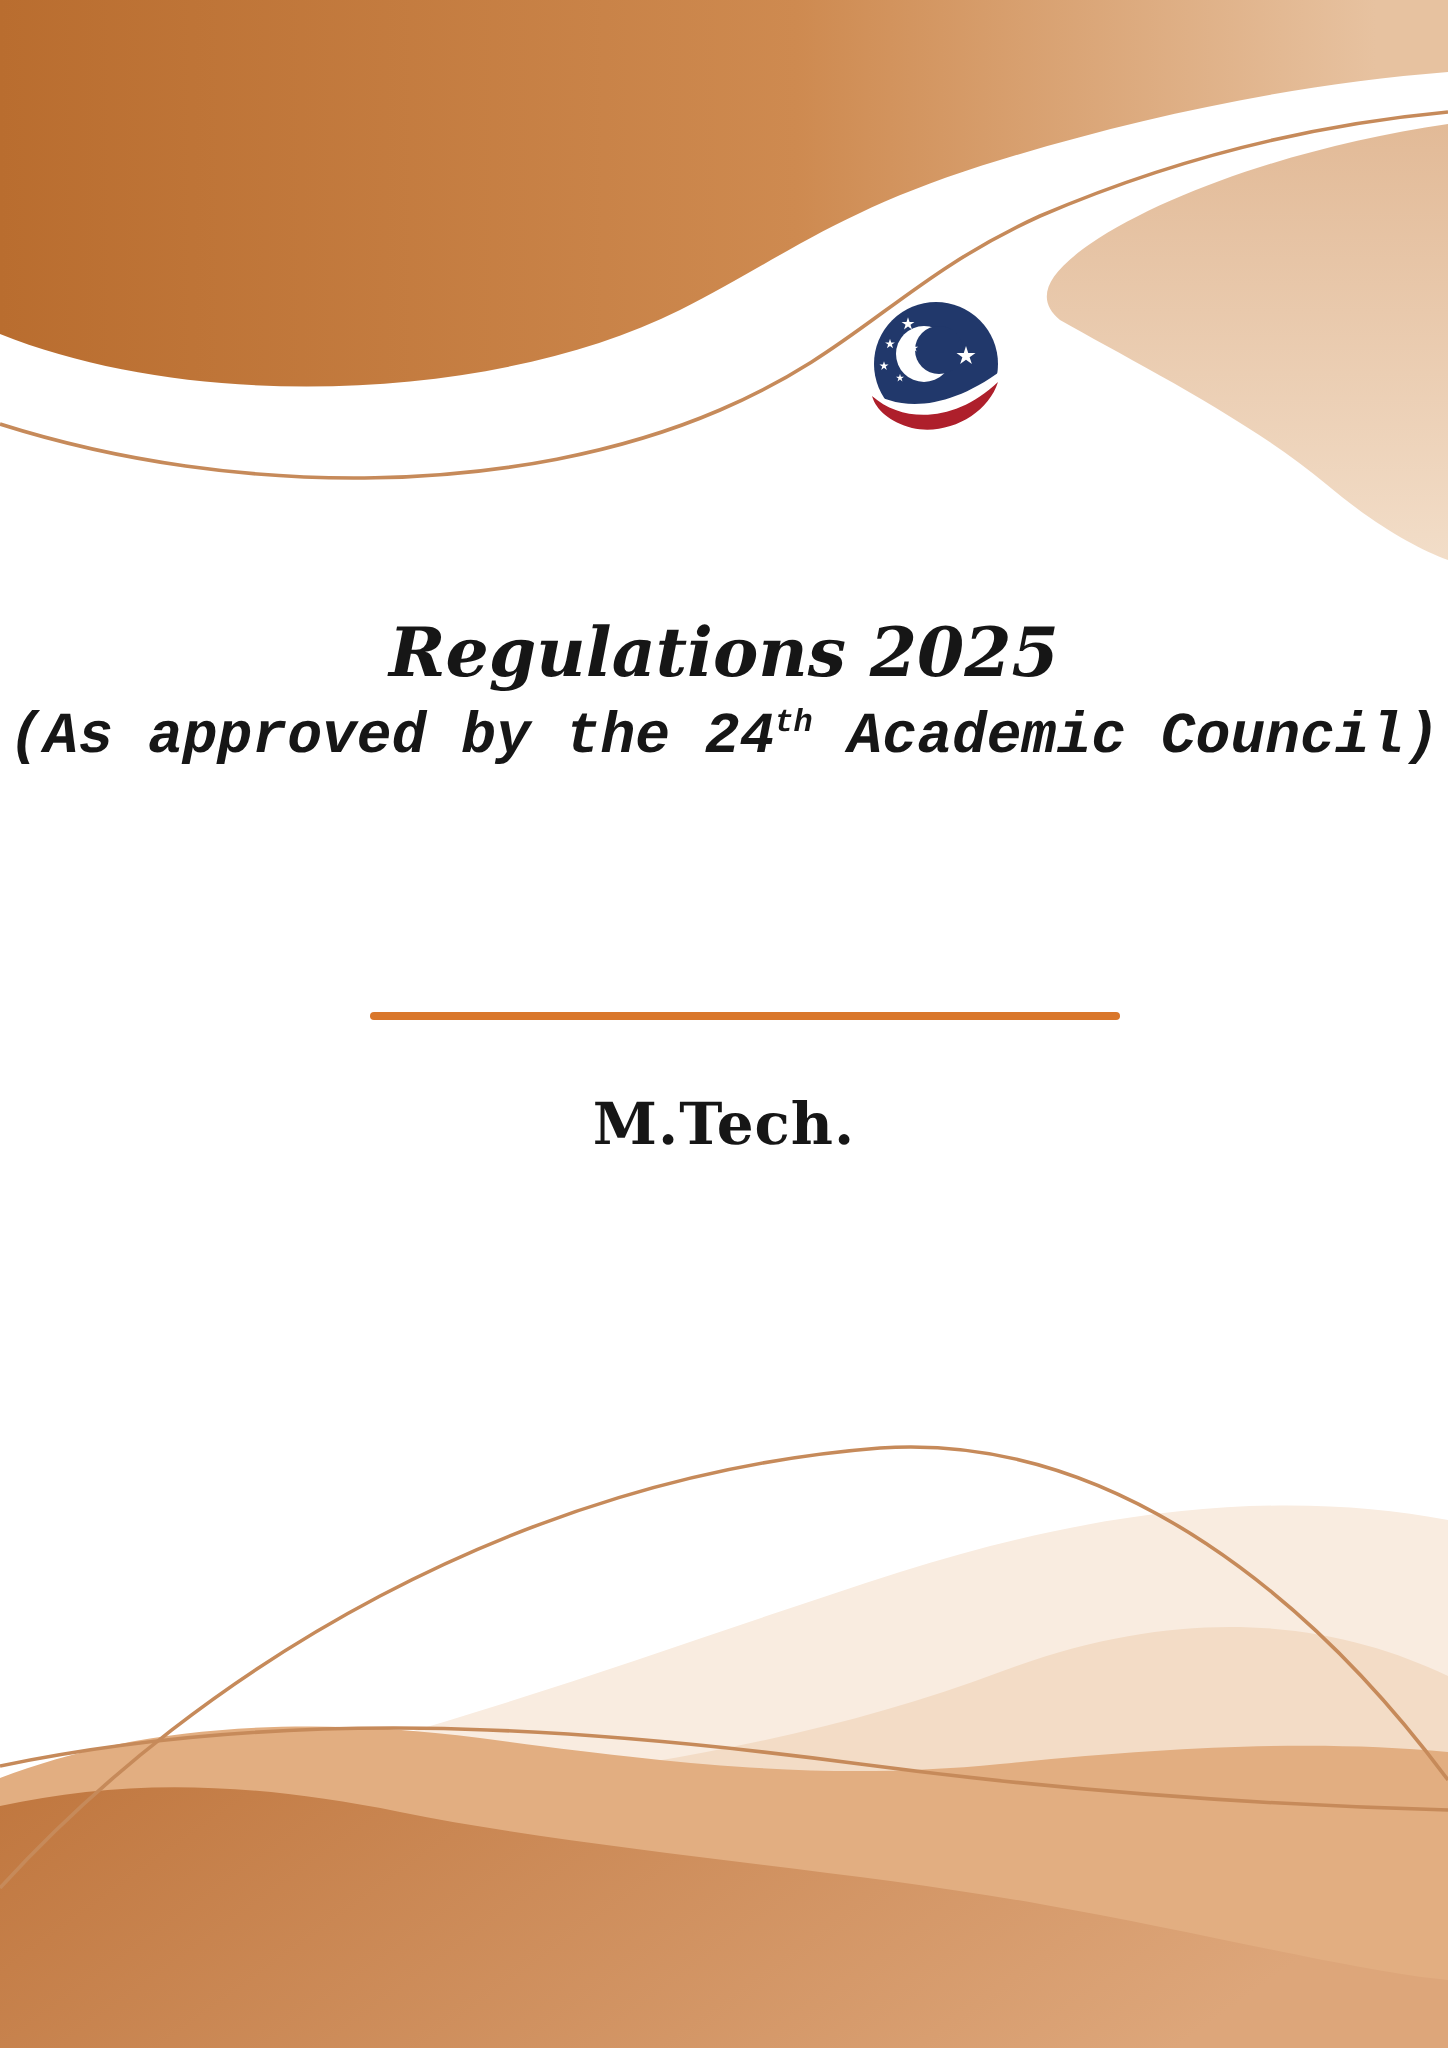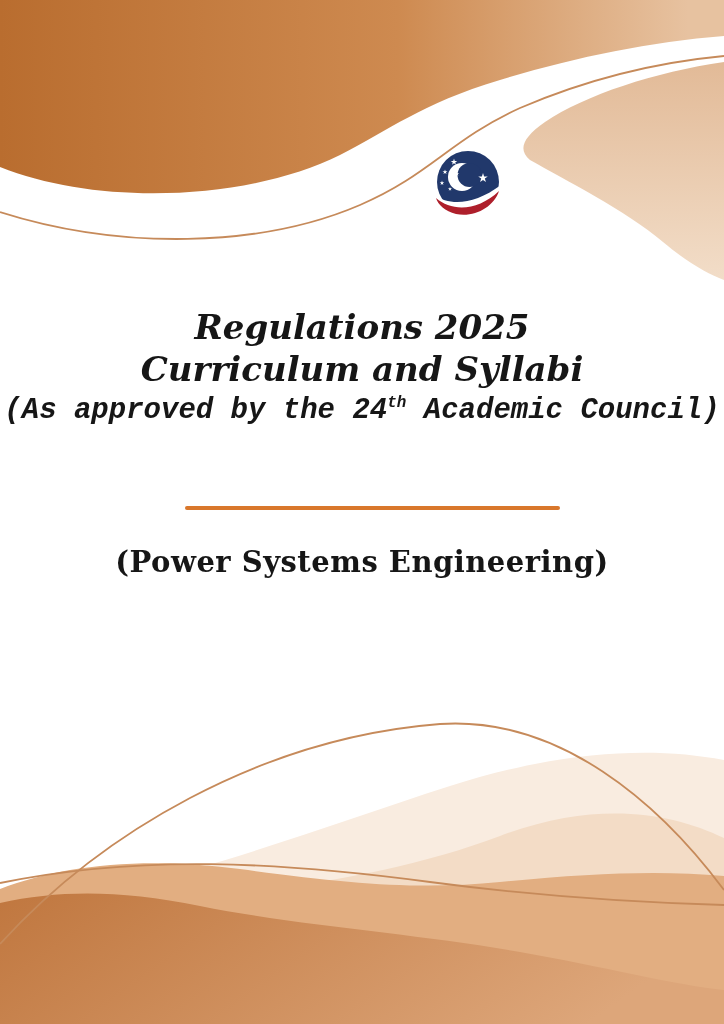--- a/index.html
+++ b/index.html
@@ -105,28 +105,27 @@
     <use href="#star" transform="translate(22,12) scale(3.4)"></use>
     <use href="#star" transform="translate(13,22) scale(2.6)"></use>
     <use href="#star" transform="translate(25,24) scale(2.2)"></use>
     <use href="#star" transform="translate(10,33) scale(2.4)"></use>
     <use href="#star" transform="translate(18,39) scale(2.1)"></use>
   </svg>
 </div>
 
 <div class="title-block">
   <div class="l1">Regulations 2025</div>
-  <div class="l2">Curriculum and Syllabi</div>
   <div class="l3"><span>(As approved by the 24</span><sup>th</sup><span> Academic Council)</span></div>
 </div>
 
 <div class="divider" style="background: rgb(217, 119, 43);"></div>
 
 <div class="degree-block">
-  <div class="d2">(Power Systems Engineering)</div>
+  <div class="d1">M.Tech.</div>
 </div>
 
 <svg id="bottom-deco" class="deco" viewBox="0 0 724 330" xmlns="http://www.w3.org/2000/svg">
   <defs>
     <linearGradient id="mainWaveGrad" x1="0" y1="0" x2="1" y2="0.25">
       <stop offset="0" stop-color="#C0773F"></stop>
       <stop offset="1" stop-color="#DDA67A"></stop>
     </linearGradient>
   </defs>
   <path d="M0,210 C140,205 300,140 450,92 C560,57 650,52 724,66 L724,330 L0,330 Z" fill="#F9ECE0"></path>

